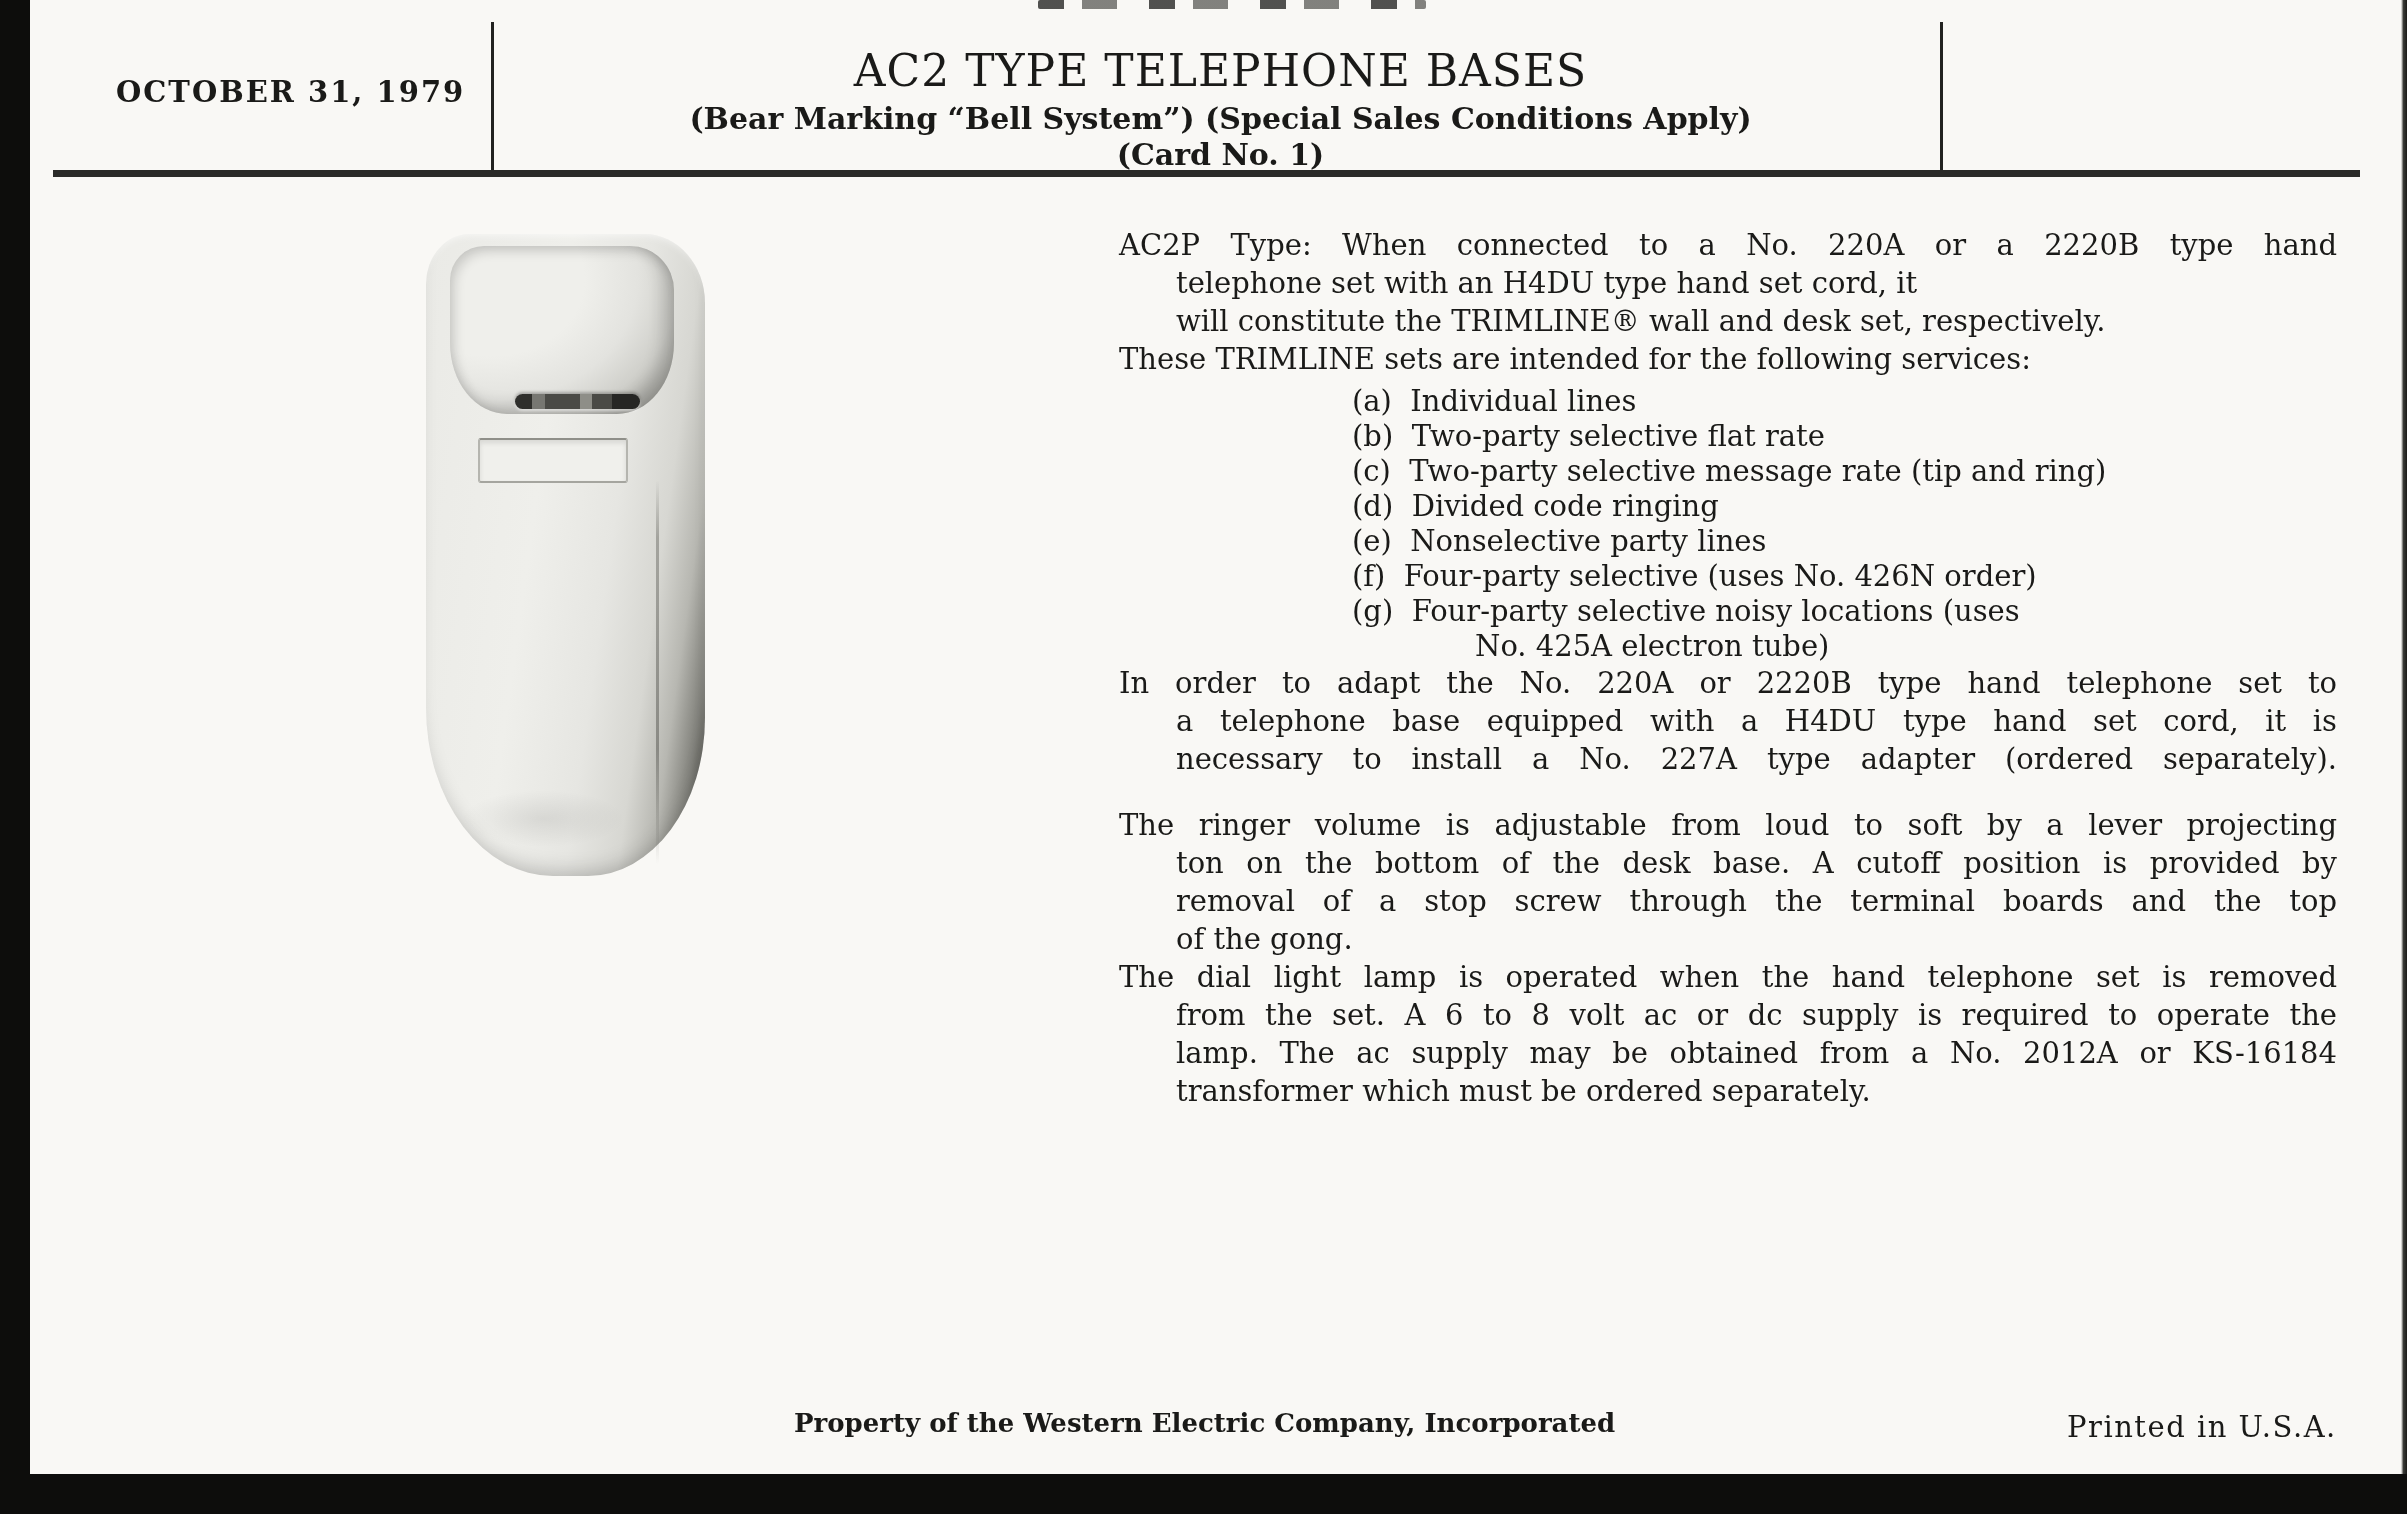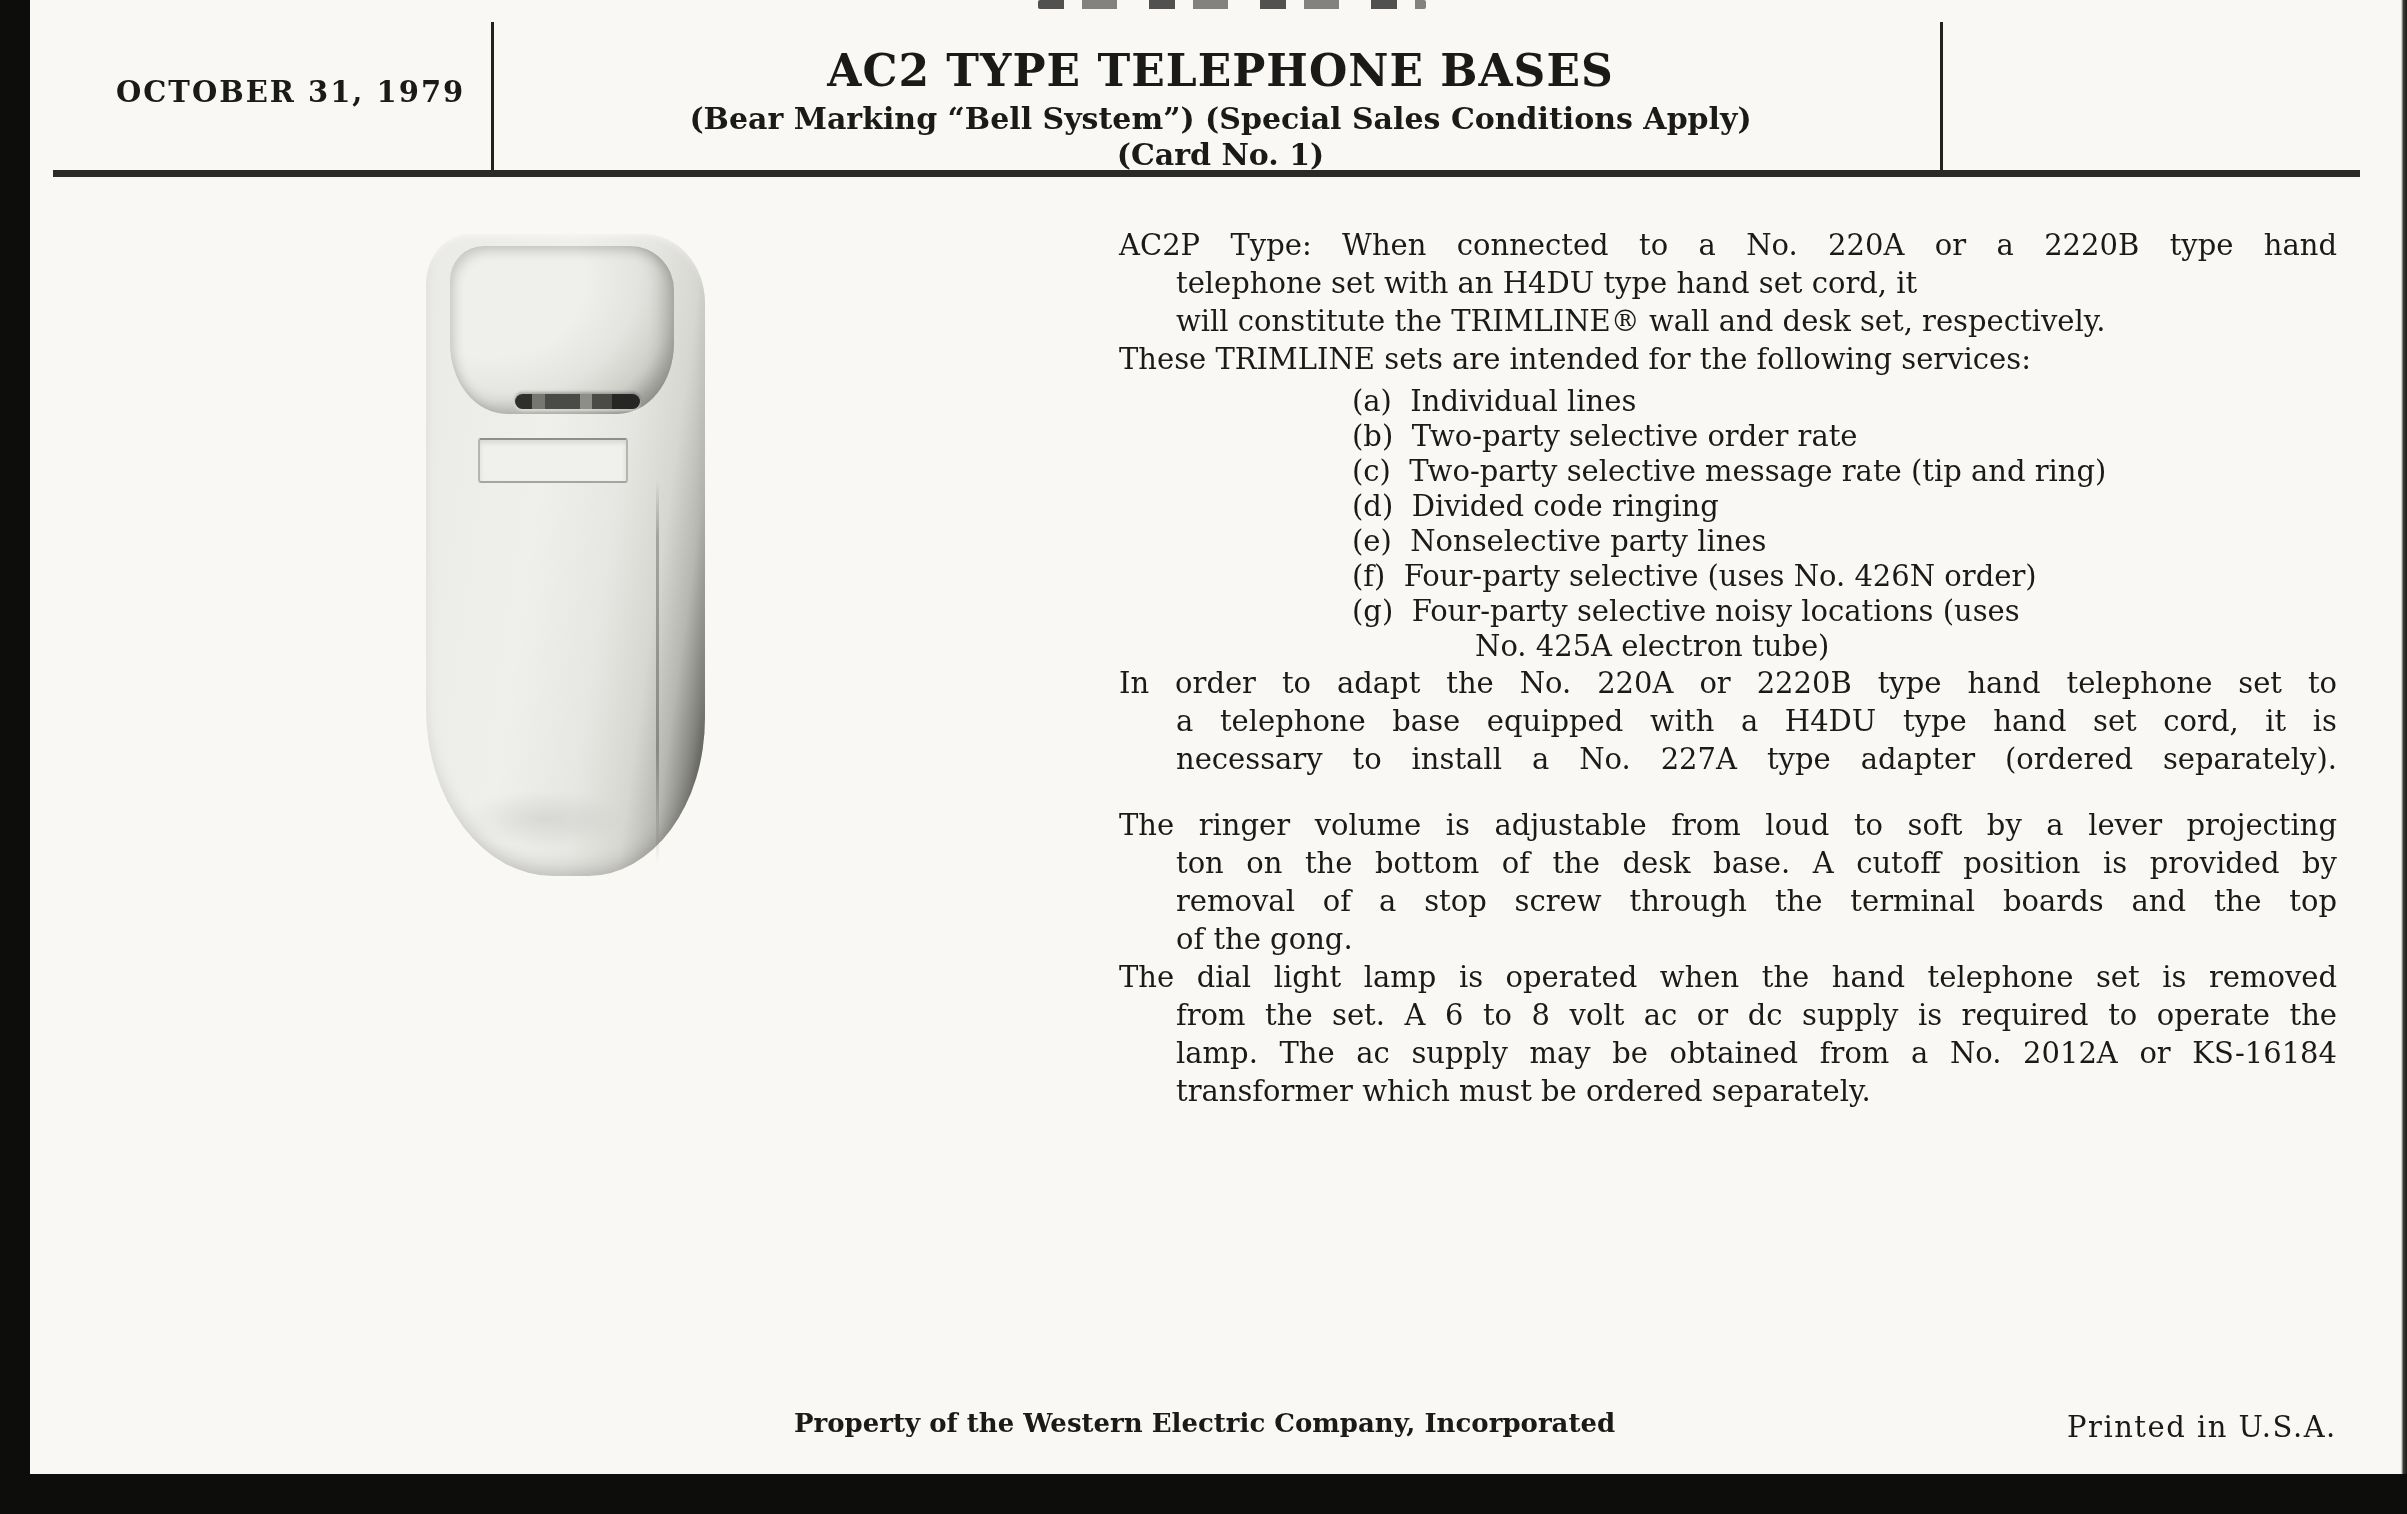--- a/index.html
+++ b/index.html
@@ -22,21 +22,21 @@
                  background:repeating-linear-gradient(90deg,
                    rgba(30,30,28,.85) 0 26px, rgba(30,30,28,0) 26px 44px,
                    rgba(60,60,56,.7) 44px 79px, rgba(60,60,56,0) 79px 111px); }
 
   
   .date { position:absolute; left:116px; top:75px; font-size:29px; font-weight:bold; letter-spacing:2px; white-space:nowrap; }
   .vline { position:absolute; top:22px; width:3px; height:150px; background:#222220; }
   .vline-1 { left:491px; } .vline-2 { left:1940px; }
   .hrule { position:absolute; left:53px; top:170px; width:2307px; height:7px; background:#2b2b28; }
   .title-block { position:absolute; left:501px; top:0; width:1439px; text-align:center; }
-  .title    { margin-top:46px; font-size:44px; font-weight:bold; letter-spacing:1px; line-height:50px; }
+  .title    { margin-top:46px; font-size:44px; font-weight:normal; letter-spacing:1px; line-height:50px; }
   .subtitle { margin-top:6px;  font-size:30px; font-weight:bold; line-height:34px; }
   .card-no  { margin-top:2px;  font-size:30px; font-weight:bold; line-height:34px;text-align:center; }
 
   
   .photo { position:absolute; left:426px; top:234px; width:279px; height:642px; }
   .phone-body { position:absolute; inset:0;
     background:linear-gradient(98deg, #eaeae6 0%, #efefeb 40%, #e6e6e2 62%, #d7d7d2 76%, #b7b7b1 85%, #82827c 92%, #4e4e49 97%, #3a3a36 100%);
     border-radius:44px 61px 117px 127px / 50px 69px 158px 168px;
     box-shadow: inset 0 -14px 20px -10px rgba(0,0,0,.22), inset 0 6px 10px -6px rgba(255,255,255,.8);
   }
@@ -107,21 +107,21 @@
   <div>
     <div class="ln j">AC2P Type: When connected to a No. 220A or a 2220B type hand</div>
     <div class="ln ind">telephone set with an H4DU type hand set cord, it</div>
     <div class="ln ind">will constitute the TRIMLINE® wall and desk set, respectively.</div>
   </div>
 
   <div class="ln">These TRIMLINE sets are intended for the following services:</div>
 
   <div class="svc-list">
     <div class="svc">(a)  Individual lines</div>
-    <div class="svc">(b)  Two-party selective order rate</div>
+    <div class="svc">(b)  Two-party selective flat rate</div>
     <div class="svc">(c)  Two-party selective message rate (tip and ring)</div>
     <div class="svc">(d)  Divided code ringing</div>
     <div class="svc">(e)  Nonselective party lines</div>
     <div class="svc">(f)  Four-party selective (uses No. 426N order)</div>
     <div class="svc">(g)  Four-party selective noisy locations (uses</div>
     <div class="svc svc-cont">No. 425A electron tube)</div>
   </div>
 
   <div>
     <div class="ln j">In order to adapt the No. 220A or 2220B type hand telephone set to</div>

